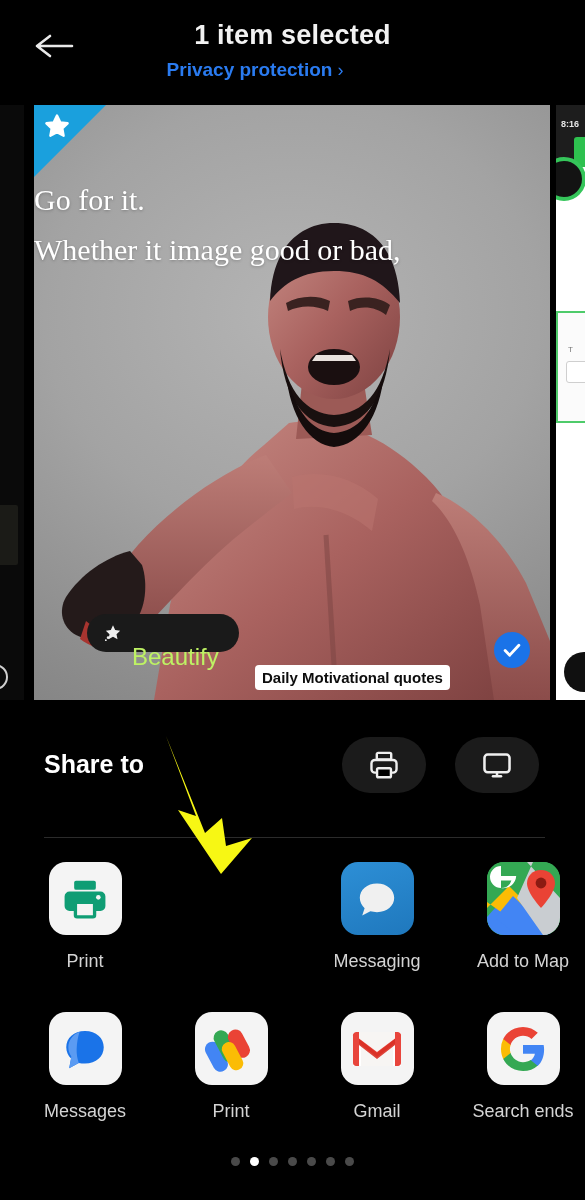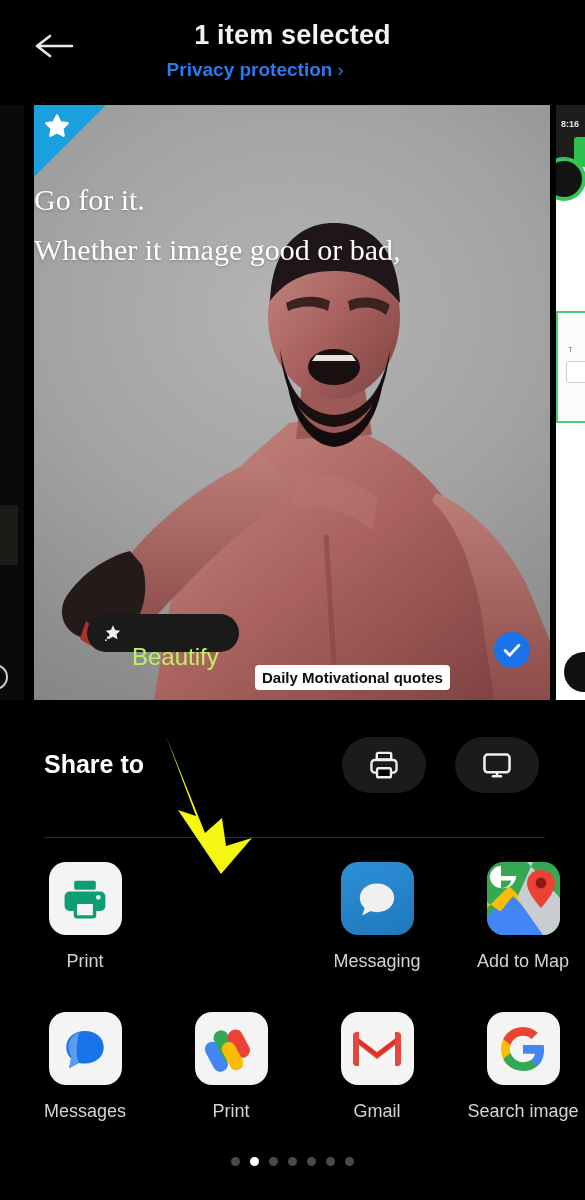--- a/index.html
+++ b/index.html
@@ -407,21 +407,21 @@
 
       <div class="app clip" style="left:438px;">
         <div class="ic ic-white">
           <svg width="48" height="48" viewBox="0 0 48 48">
             <path fill="#4285f4" d="M45.1 24.5c0-1.6-.15-3.2-.45-4.6H24v8.8h11.9c-.5 2.8-2.05 5.2-4.4 6.8v5.6h7.1c4.2-3.8 6.5-9.5 6.5-16.6z"></path>
             <path fill="#34a853" d="M24 46c5.9 0 10.9-2 14.6-5.3l-7.1-5.6c-2 1.3-4.5 2.1-7.5 2.1-5.8 0-10.7-3.9-12.4-9.1H4.2v5.8C7.9 41.3 15.3 46 24 46z"></path>
             <path fill="#fbbc05" d="M11.6 28.1c-.45-1.3-.7-2.7-.7-4.1s.25-2.8.7-4.1v-5.8H4.2A22 22 0 0 0 2 24c0 3.6.85 6.9 2.2 9.9z"></path>
             <path fill="#ea4335" d="M24 10.8c3.25 0 6.2 1.1 8.5 3.3l6.3-6.3C34.9 4.3 29.9 2 24 2 15.3 2 7.9 6.7 4.2 14.1l7.4 5.8c1.7-5.2 6.6-9.1 12.4-9.1z"></path>
           </svg>
         </div>
-        <div class="nm">Search image</div>
+        <div class="nm">Search ends</div>
       </div>
     </div>
   </div>
 
   <div class="dots">
     <div class="dot"></div>
     <div class="dot on"></div>
     <div class="dot"></div>
     <div class="dot"></div>
     <div class="dot"></div>

